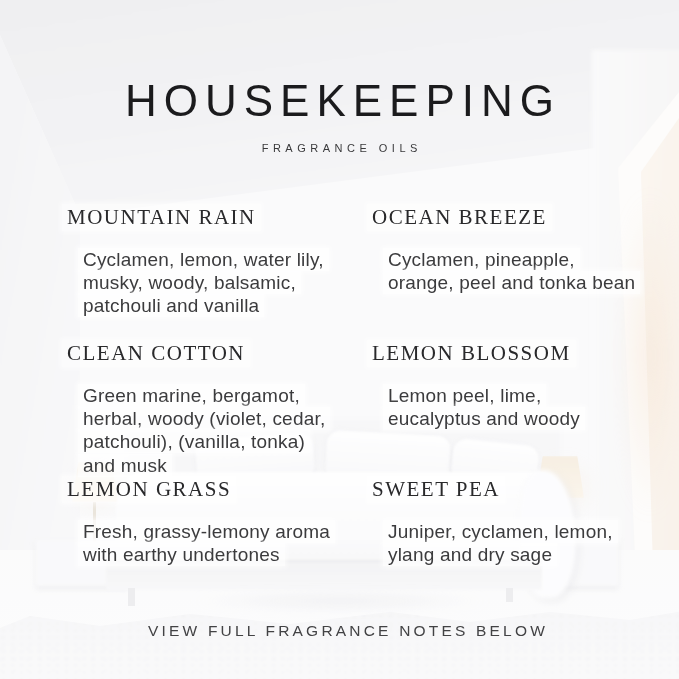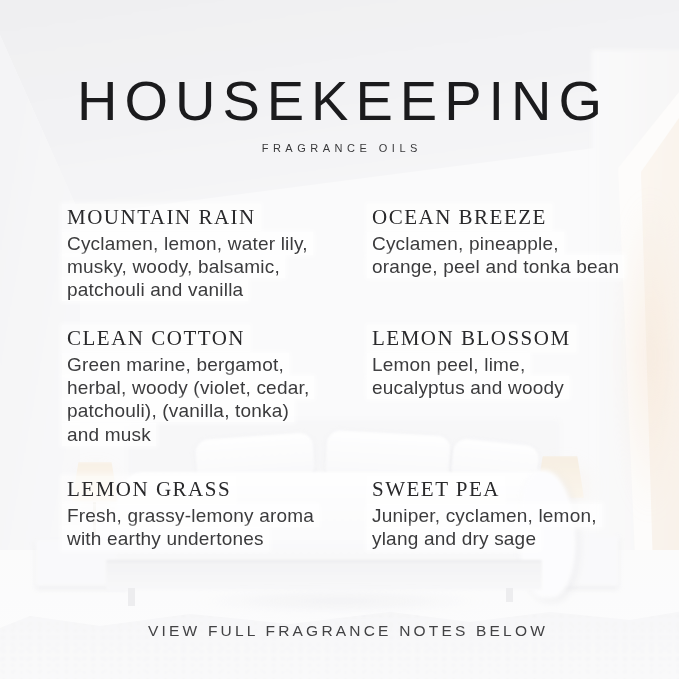--- a/index.html
+++ b/index.html
@@ -113,39 +113,39 @@
   .bed-shadow{
     left:130px; top:592px; width:420px; height:18px;
     background:radial-gradient(closest-side, rgba(198,198,206,.55), transparent 72%);
     filter:blur(6px);
   }
   .veil{position:absolute; inset:0; background:rgba(255,255,255,.38);}
   
   .txt{position:absolute; z-index:10;}
   .header{left:0; right:0; top:77px; text-align:center;}
   .title{
-    margin:0; font-size:56px; font-weight:400; line-height:48px;
+    margin:0; font-size:44px; font-weight:400; line-height:48px;
     letter-spacing:7px; padding-left:7px; color:#1b1b1d;
   }
   .subtitle{
     margin-top:12px; font-size:11px; line-height:22px;
     letter-spacing:4.5px; padding-left:4.5px; color:#39393b;
   }
   .frag{position:absolute; z-index:10;}
   .c-left{left:62px;} .c-right{left:367px;}
-  .r1{top:204px;} .r2{top:325px;} .r3{top:476px;}
+  .r1{top:204px;} .r2{top:340px;} .r3{top:476px;}
   .frag-name{
     display:inline-block; margin:0 0 1px 0;
     font-size:21px; font-weight:400; line-height:27px; letter-spacing:1.5px;
     color:#29292b; padding:0 5px;
     background:rgba(255,255,255,.55);
     box-shadow:0 0 5px 2px rgba(255,255,255,.55);
     font-family:Liberation Serif, serif;
   }
-  .frag-notes{margin:0; font-size:19px; line-height:23.2px; color:#3b3b3d;}
+  .frag-notes{margin:16px; font-size:19px; line-height:23.2px; color:#3b3b3d;}
   .frag-notes span{
     white-space:pre-line; letter-spacing:.2px;
     background:rgba(255,255,255,.7);
     box-shadow:0 0 5px 2px rgba(255,255,255,.6);
     -webkit-box-decoration-break:clone; box-decoration-break:clone;
     padding:1px 5px;
   }
   .footer{
     left:0; right:0; top:621px; text-align:center;
     font-size:15.5px; line-height:20px; letter-spacing:3.2px; padding-left:17px;

